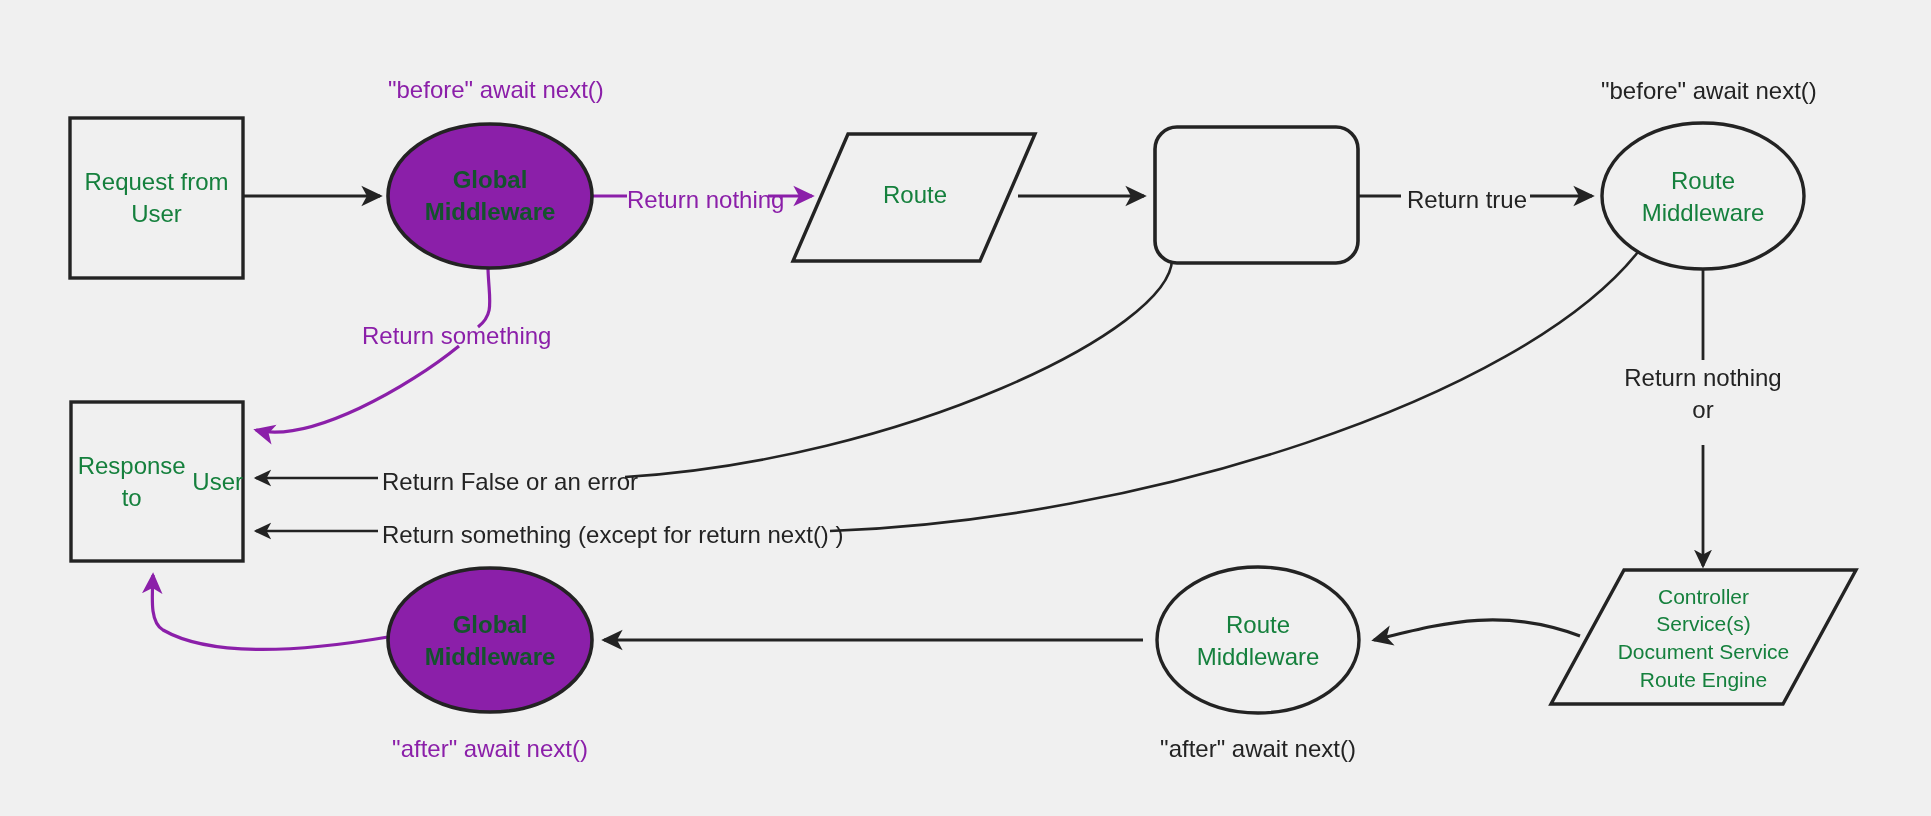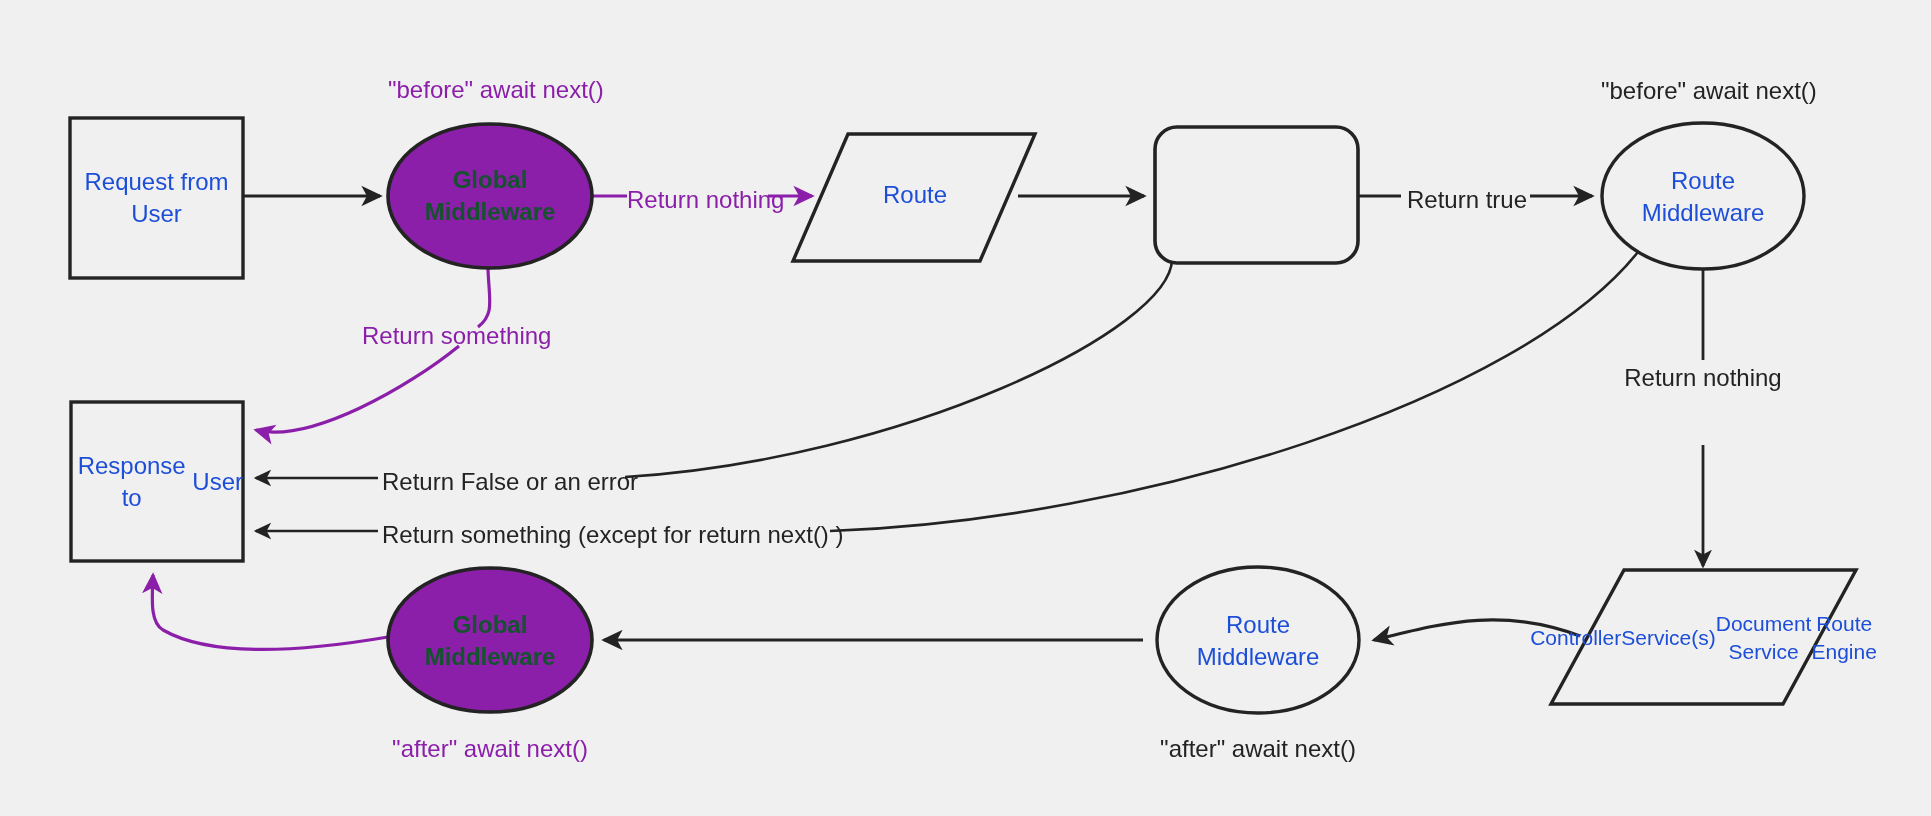--- a/index.html
+++ b/index.html
@@ -23,21 +23,21 @@
     height: 816px;
   }
   .node-label {
     position: absolute;
     display: flex;
     align-items: center;
     justify-content: center;
     text-align: center;
     line-height: 1.32;
     pointer-events: none;
-    color: #1d4ed8;
+    color: #15803d;
     font-size: 24px;
   }
   .node-label.on-dark {
     color: #14532d;
     font-weight: bold;
   }
   .edge-label {
     position: absolute;
     text-align: center;
     line-height: 1.32;
@@ -124,21 +124,21 @@
   <div class="node-label" style="left:820px; top:165px; width:190px; height:60px;">
     <span>Route</span>
   </div>
 
 
   <div class="node-label" style="left:1602px; top:124px; width:202px; height:146px; flex-direction:column;">
     <span>Route</span>
     <span>Middleware</span>
   </div>
 
-  <div class="node-label" style="left:1580px; top:573px; width:247px; height:130px; flex-direction:row; font-size:21px;">
+  <div class="node-label" style="left:1580px; top:573px; width:247px; height:130px; flex-direction:column; font-size:21px;">
     <span>Controller</span>
     <span>Service(s)</span>
     <span>Document Service</span>
     <span>Route Engine</span>
   </div>
 
   <div class="node-label" style="left:1157px; top:568px; width:202px; height:146px; flex-direction:column;">
     <span>Route</span>
     <span>Middleware</span>
   </div>
@@ -162,19 +162,20 @@
   <div class="edge-label" style="left:1156px; top:733px; width:204px;">"after" await next()</div>
 
   <div class="edge-label accent" style="left:627px; top:184px; width:142px;">Return nothing</div>
 
   <div class="edge-label accent" style="left:362px; top:320px; width:184px;">Return something</div>
 
   <div class="edge-label" style="left:1405px; top:184px; width:124px;">Return true</div>
 
   <div class="edge-label" style="left:1601px; top:362px; width:204px;">
     <div>Return nothing</div>
+    <div>or</div>
   </div>
 
   <div class="edge-label" style="left:382px; top:519px; width:450px;">Return something (except for return next() )</div>
 
   <div class="edge-label" style="left:382px; top:466px; width:248px;">Return False or an error</div>
 
 </div>
 
 </body></html>

